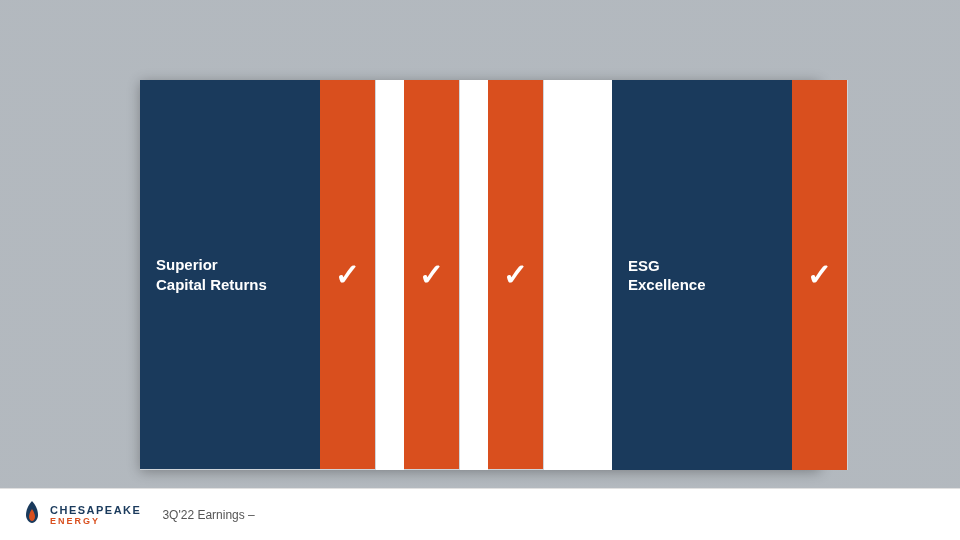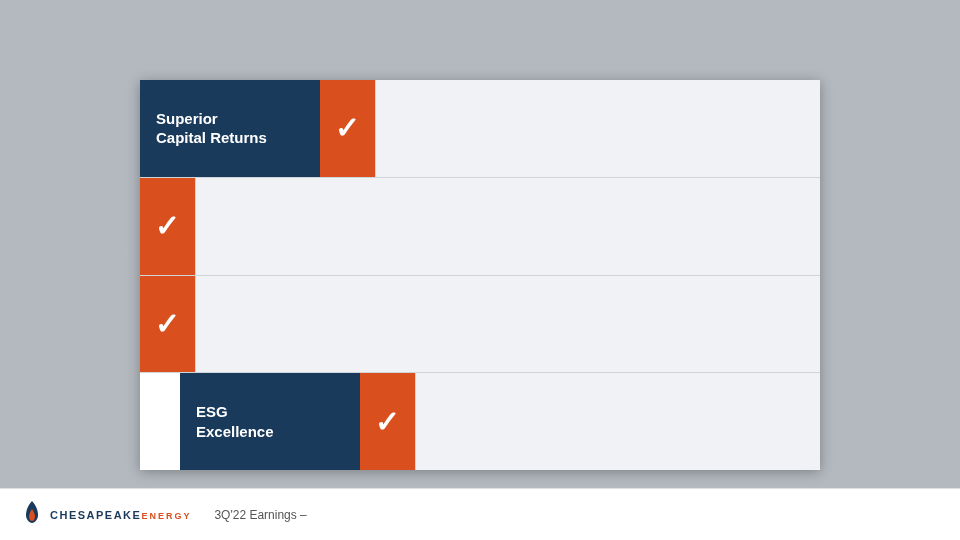--- a/index.html
+++ b/index.html
@@ -42,21 +42,22 @@
       height: 390px;
       background: white;
       box-shadow: 0 2px 12px rgba(0,0,0,0.3);
     }
 
     
     .table-wrapper {
       width: 100%;
       height: 100%;
       display: flex;
-      flex-direction: column;
+      flex-direction: row;
+      gap: 28px;
     }
 
     .table-row {
       display: flex;
       flex: 1;
       border-bottom: 1px solid #d0d5da;
     }
 
     .table-row:last-child {
       border-bottom: none;
@@ -113,23 +114,23 @@
       height: 52px;
       background: white;
       display: flex;
       align-items: center;
       padding: 0 20px;
       border-top: 1px solid #e0e0e0;
     }
 
     .logo-block {
       display: flex;
-      flex-direction: row;
-      align-items: flex-end;
-      margin-right: 7px;
+      flex-direction: column;
+      align-items: flex-start;
+      margin-right: 20px;
     }
 
     .logo-chesapeake {
       font-size: 11px;
       font-weight: 900;
       letter-spacing: 1.5px;
       color: #1a3a5c;
       text-transform: uppercase;
     }
 
@@ -137,21 +138,21 @@
       font-size: 9px;
       font-weight: 700;
       letter-spacing: 2px;
       color: #d94f1e;
       text-transform: uppercase;
     }
 
     .footer-text {
       font-size: 12px;
       color: #555;
-      margin-left: 16px;
+      margin-left: 1px;
     }
 
     
     .logo-icon {
       display: flex;
       align-items: center;
       gap: 6px;
     }
 
     .logo-flame {

